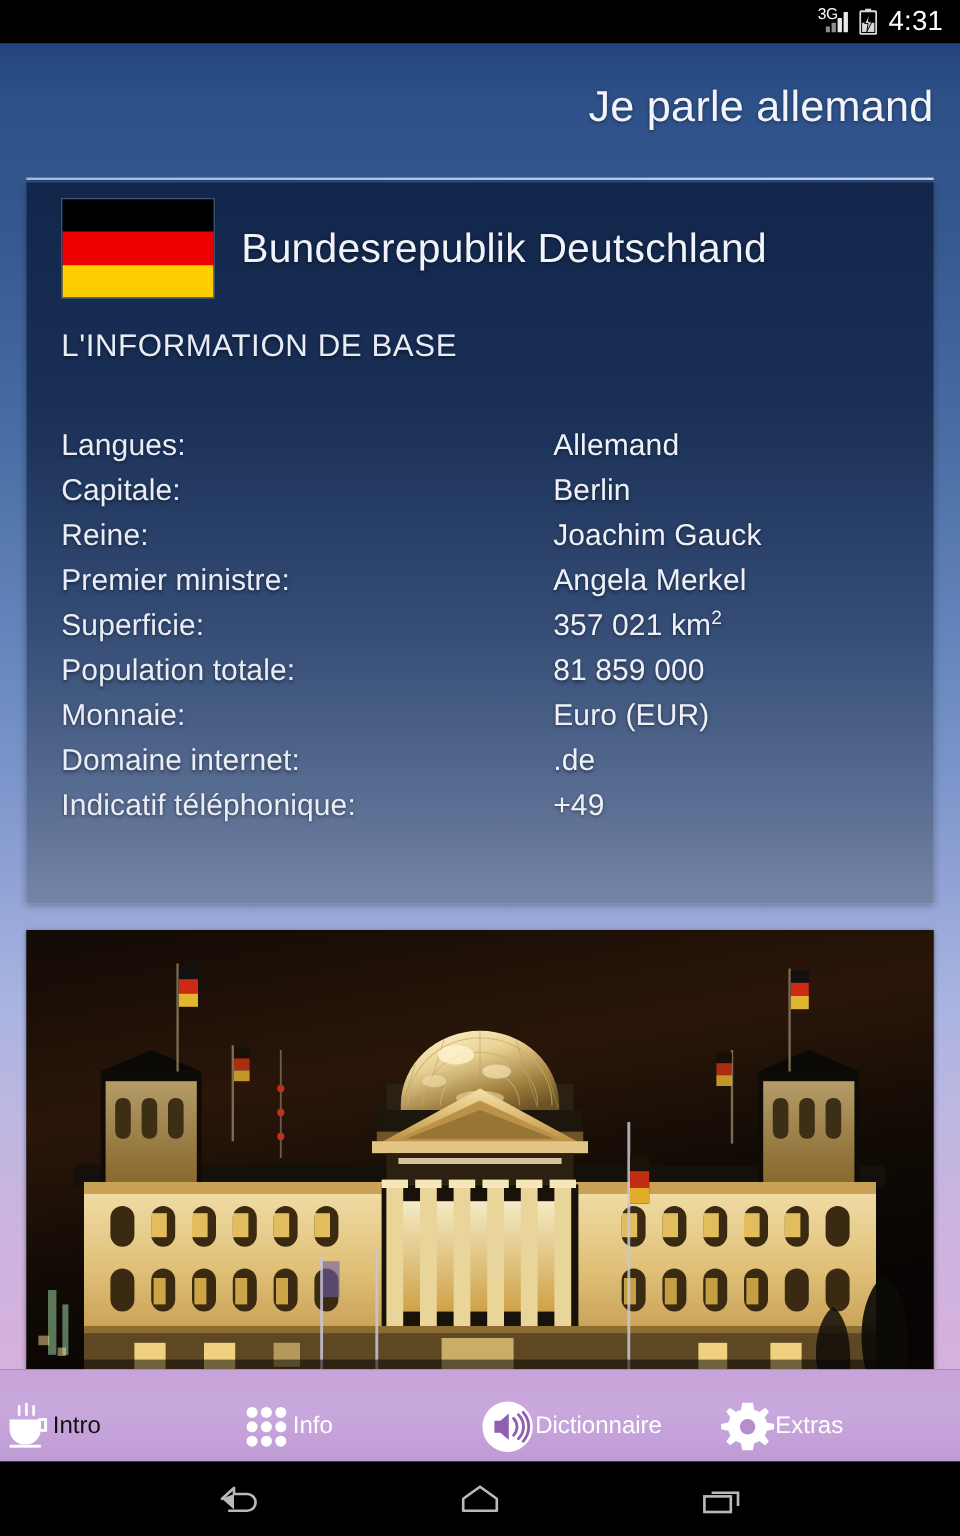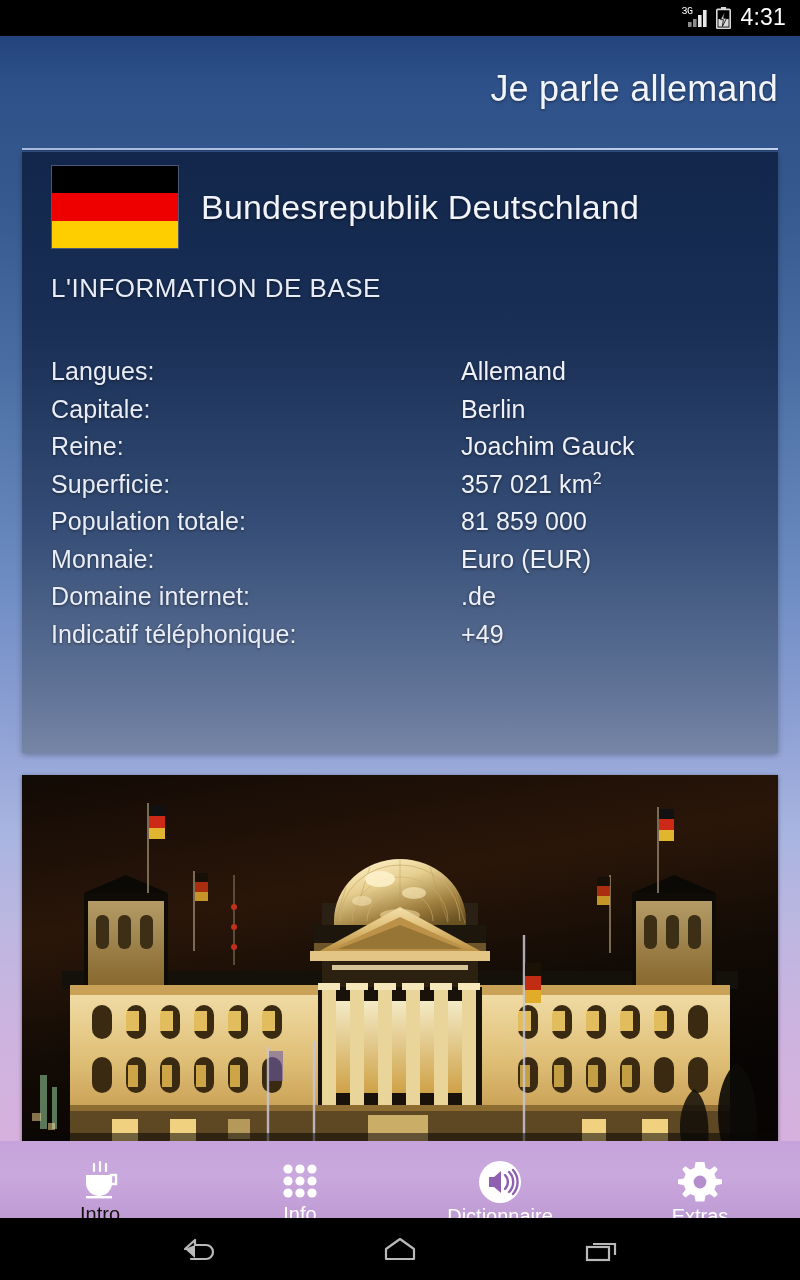--- a/index.html
+++ b/index.html
@@ -12,22 +12,22 @@
   #screen { position:relative; width:800px; height:1280px; overflow:hidden; }
 
   
   .statusbar{
     position:absolute; top:0; left:0; width:800px; height:36px;
     background:#000; display:flex; align-items:center;
     justify-content:flex-end; padding-right:14px; gap:9px;
   }
   .sb-signal{ position:relative; width:26px; height:22px; }
   .sb-3g{
-    position:absolute; left:0; top:-1px; font-size:10px; color:#fff;
-    font-family:Liberation Mono, monospace; line-height:11px; letter-spacing:-.4px;
+    position:absolute; left:0; top:-1px; font-size:13px; color:#fff;
+    font-family:Liberation Sans, sans-serif; line-height:11px; letter-spacing:-.4px;
   }
   .sb-bars{ position:absolute; right:0; bottom:2px; width:19px; height:17px; }
   .sb-batt{ position:relative; width:15px; height:22px; }
   .sb-time{
     color:#fff; font-size:23px; line-height:23px; font-weight:400;
     letter-spacing:.2px; padding-bottom:2px;
   }
 
   
   .appbg{
@@ -104,21 +104,21 @@
   .photo svg{ display:block; width:100%; height:100%; }
 
   
   .tabbar{
     position:absolute; top:1141px; left:0; width:800px; height:77px;
     background:linear-gradient(180deg,#c6a4db 0%, #c9a8dd 45%, #bf9bd4 100%);
     display:flex;
   }
   .tab{
     flex:1 1 0; position:relative;
-    display:flex; flex-direction:column; align-items:center; justify-content:flex-start;
+    display:flex; flex-direction:row; align-items:center; justify-content:flex-start;
     padding-top:18px;
   }
   .tab .ic{ height:46px; display:flex; align-items:center; justify-content:center; }
   .tab .lb{ font-size:20px; line-height:24px; margin-top:-1px; }
   .tab.active .lb{ color:#15110f; }
   .tab .lb{ color:#ffffff; }
 
   
   .navbar{
     position:absolute; top:1218px; left:0; width:800px; height:62px;
@@ -178,20 +178,24 @@
           <div class="k">Langues:</div>
           <div class="v">Allemand</div>
         </div>
         <div class="row">
           <div class="k">Capitale:</div>
           <div class="v">Berlin</div>
         </div>
         <div class="row">
           <div class="k">Reine:</div>
           <div class="v">Joachim Gauck</div>
+        </div>
+        <div class="row">
+          <div class="k">Premier ministre:</div>
+          <div class="v">Angela Merkel</div>
         </div>
         <div class="row">
           <div class="k">Superficie:</div>
           <div class="v"><span>357 021 km</span><sup>2</sup></div>
         </div>
         <div class="row">
           <div class="k">Population totale:</div>
           <div class="v">81 859 000</div>
         </div>
         <div class="row">

